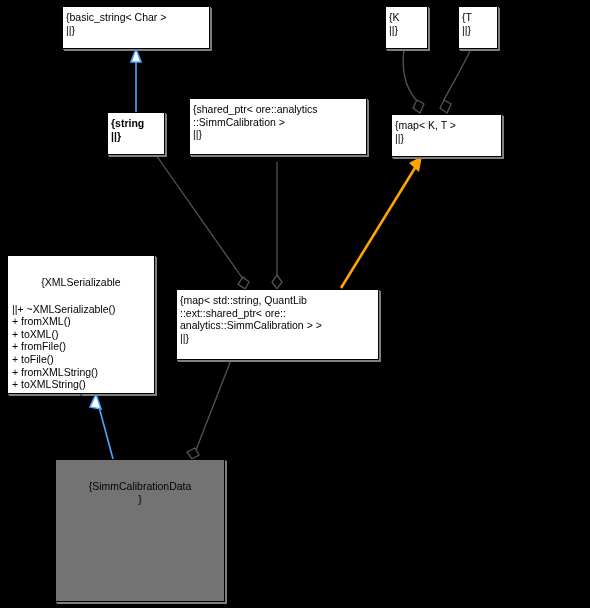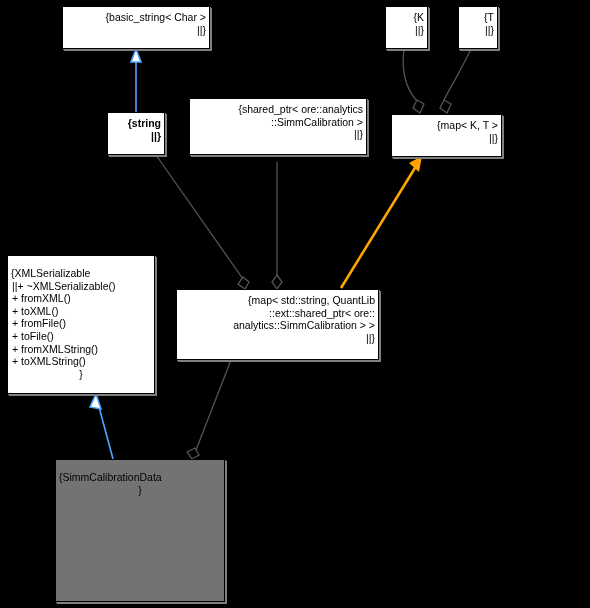--- a/index.html
+++ b/index.html
@@ -31,33 +31,34 @@
     box-shadow: 1px 1px 0 0 #808080, 2px 2px 0 0 #808080;
     color: #000000;
     font-size: 10.5px;
     line-height: 12.6px;
     z-index: 5;
   }
   .uml-node.filled {
     background: #737373;
   }
   .node-center {
-    text-align: right;
-    padding: 4px 3px 3px 11px;
+    text-align: left;
+    padding: 4px 3px 3px 3px;
     white-space: pre-line;
   }
   .node-title {
-    text-align: left;
-    padding: 11px 3px 0 3px;
+    text-align: center;
+    padding: 20px 3px 0 3px;
     white-space: pre-line;
   }
   .node-members {
     text-align: left;
     padding: 0 3px 0 4px;
     white-space: pre-line;
+    margin-top: 14px;
   }
   .node-brace {
     text-align: center;
     padding: 0 3px 3px 3px;
   }
 </style>
 </head>
 <body>
 
 <div id="diagram-root">

